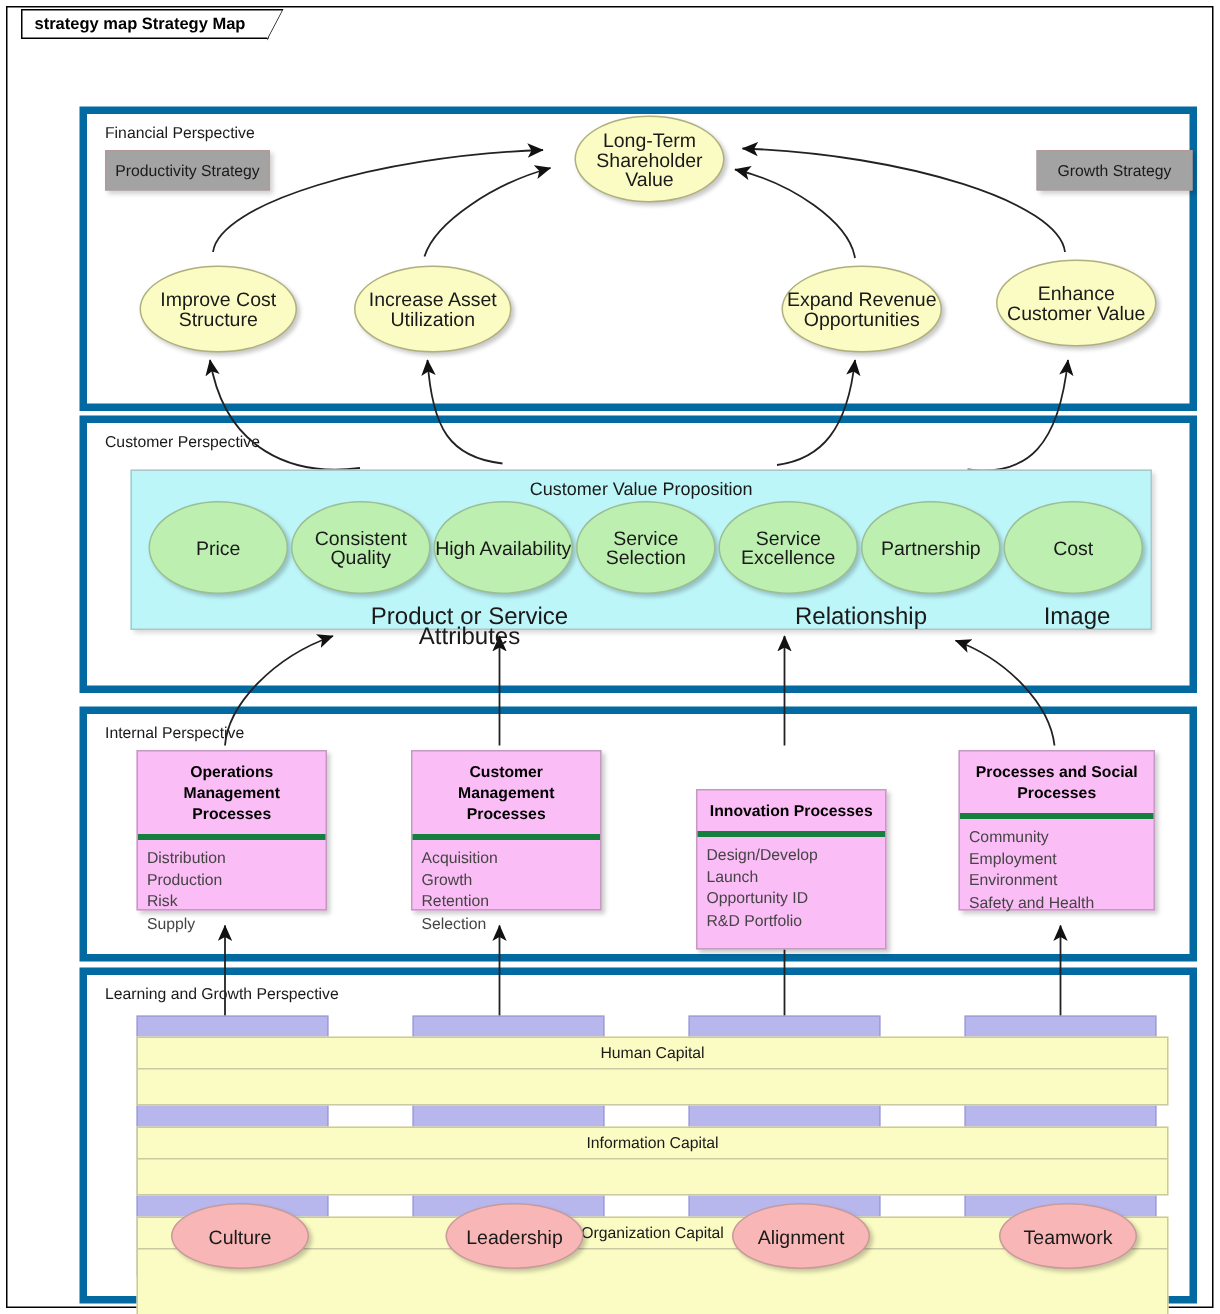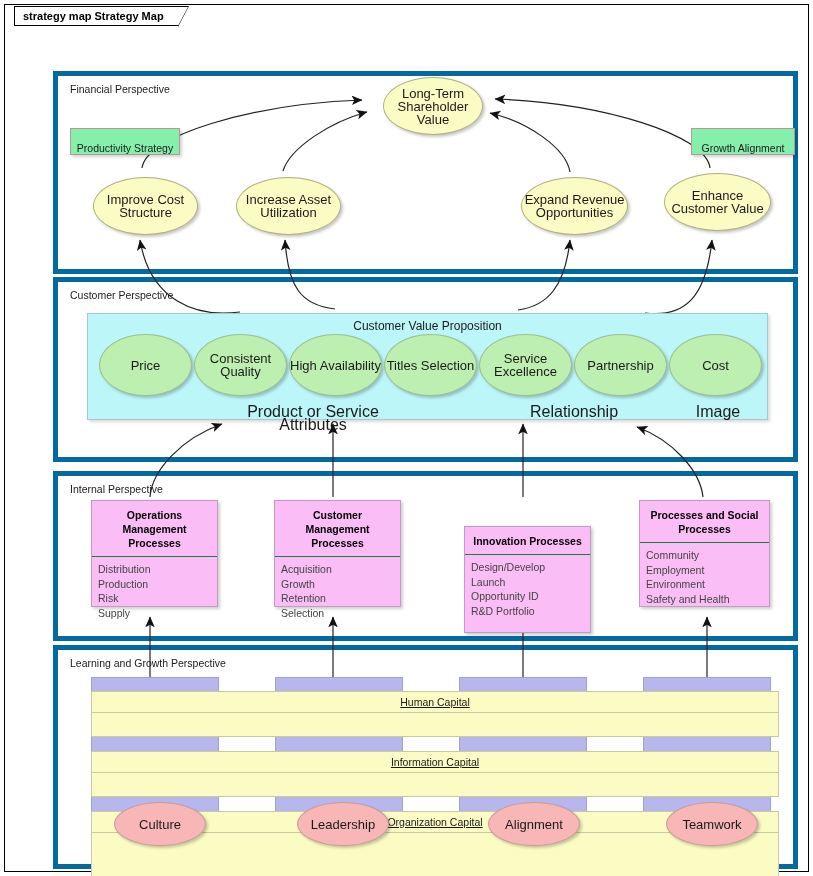--- a/index.html
+++ b/index.html
@@ -77,27 +77,26 @@
     line-height:13px;
     box-shadow:2px 2px 3px rgba(0,0,0,0.22);
     z-index:3;
   }
   .ell-yellow { background:#fbfbc4; border-color:#b0b07e; }
   .ell-green  { background:#bdf0b0; border-color:#9bbf93; }
   .ell-pink   { background:#f8b6b6; border-color:#c99a9a; }
 
   .rect-strategy {
     position:absolute;
-    background:#86efac;
+    background:#a3a3a3;
     border:1px solid #b39a99;
-    display:flex; align-items:flex-end; justify-content:center;
+    display:flex; align-items:center; justify-content:center;
     font-size:10.5px; color:#1a1a1a;
     box-shadow:2px 2px 3px rgba(0,0,0,0.18);
     z-index:3;
-    margin-top:28px;
   }
 
   
   #cvp-box {
     position:absolute;
     left:82px; top:308px; width:681px; height:107px;
     background:#bdf6f9;
     border:1px solid #a8c9cc;
     box-shadow:2px 2px 3px rgba(0,0,0,0.15);
     z-index:2;
@@ -116,21 +115,21 @@
     position:absolute;
     background:#fbbdf6;
     border:1px solid #c49bc0;
     box-shadow:2px 2px 3px rgba(0,0,0,0.2);
     z-index:3;
   }
   .proc-head {
     font-size:10.5px; font-weight:bold; color:#000;
     text-align:center; line-height:14px;
     padding:7px 6px 6px;
-    border-bottom:1px solid #15803d;
+    border-bottom:4px solid #15803d;
   }
   .proc-body {
     font-size:10.5px; color:#444; line-height:14.5px;
     padding:5px 0 5px 6px;
   }
   .proc-body div { white-space:nowrap; }
 
   
   #lg-wrap { position:absolute; left:86px; top:672px; width:688px; height:174px; z-index:2; }
   .lg-col {
@@ -141,21 +140,20 @@
   .lg-band {
     position:absolute; left:0; width:688px;
     background:#fbfbc4;
     border:1px solid #c9c9a2;
     z-index:2;
   }
   .lg-band-title {
     font-size:10.5px; color:#1a1a1a; text-align:center;
     line-height:20px; height:21px;
     border-bottom:1px solid #c9c9a2;
-    text-decoration:underline;
   }
 
   svg.edges { position:absolute; left:0; top:0; width:813px; height:876px; z-index:4; pointer-events:none; }
   svg.edges-back { z-index:1; }
 </style>
 </head>
 <body>
 
 <div id="frame">
 
@@ -200,21 +198,21 @@
 
   <div class="panel" id="panel-financial">
     <div class="panel-label">Financial Perspective</div>
   </div>
 
   <div class="rect-strategy" style="left:65px; top:95px; width:110px; height:27px;">
     <span>Productivity Strategy</span>
   </div>
 
   <div class="rect-strategy" style="left:686px; top:95px; width:104px; height:27px;">
-    <span>Growth Alignment</span>
+    <span>Growth Strategy</span>
   </div>
 
   <div class="ellipse ell-yellow" style="left:378px; top:72px; width:100px; height:58px;">
     <span>Long-Term Shareholder Value</span>
   </div>
 
   <div class="ellipse ell-yellow" style="left:88px; top:172px; width:105px; height:58px;">
     <span>Improve Cost Structure</span>
   </div>
   <div class="ellipse ell-yellow" style="left:231px; top:172px; width:105px; height:58px;">
@@ -238,21 +236,21 @@
   <div class="ellipse ell-green" style="left:94px; top:329px; width:93px; height:62px;">
     <span>Price</span>
   </div>
   <div class="ellipse ell-green" style="left:189px; top:329px; width:93px; height:62px;">
     <span>Consistent Quality</span>
   </div>
   <div class="ellipse ell-green" style="left:284px; top:329px; width:93px; height:62px;">
     <span>High Availability</span>
   </div>
   <div class="ellipse ell-green" style="left:379px; top:329px; width:93px; height:62px;">
-    <span>Titles Selection</span>
+    <span>Service Selection</span>
   </div>
   <div class="ellipse ell-green" style="left:474px; top:329px; width:93px; height:62px;">
     <span>Service Excellence</span>
   </div>
   <div class="ellipse ell-green" style="left:569px; top:329px; width:93px; height:62px;">
     <span>Partnership</span>
   </div>
   <div class="ellipse ell-green" style="left:664px; top:329px; width:93px; height:62px;">
     <span>Cost</span>
   </div>

